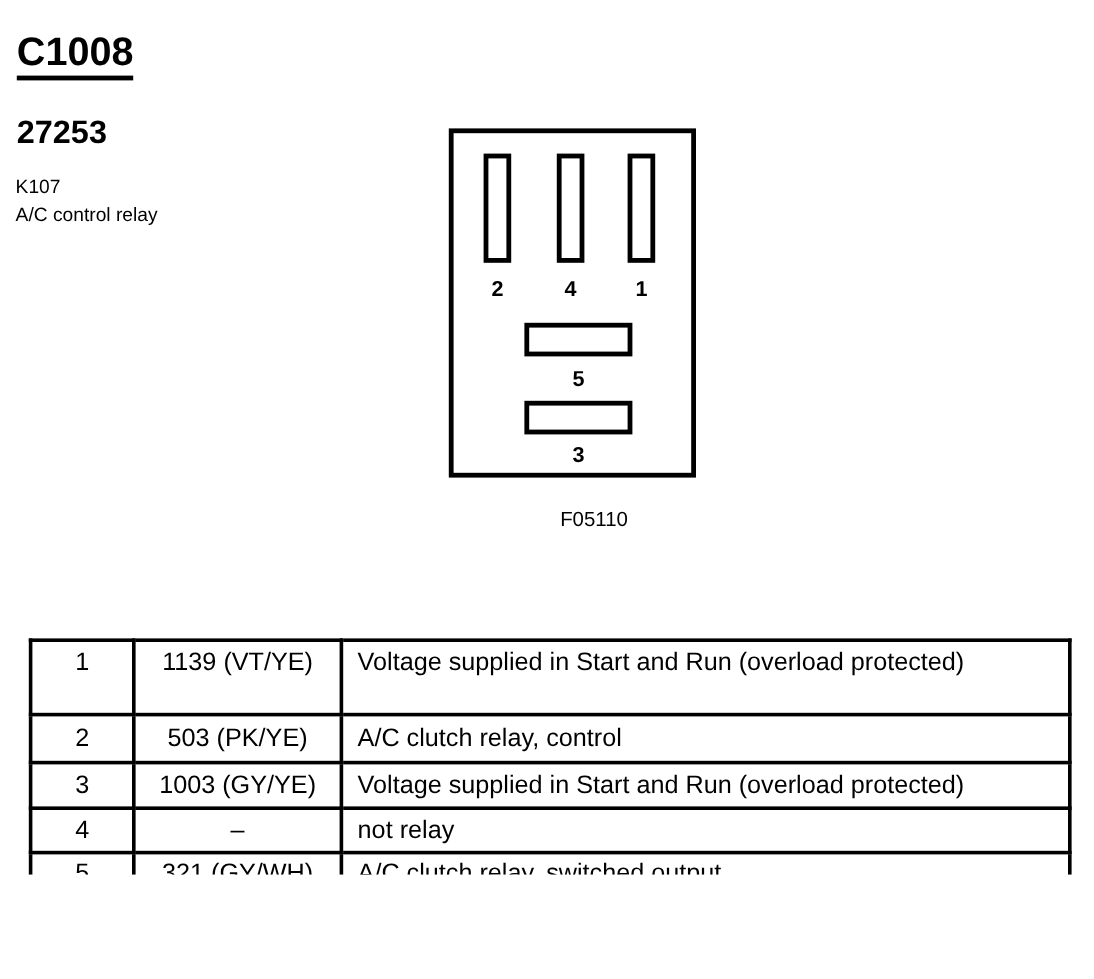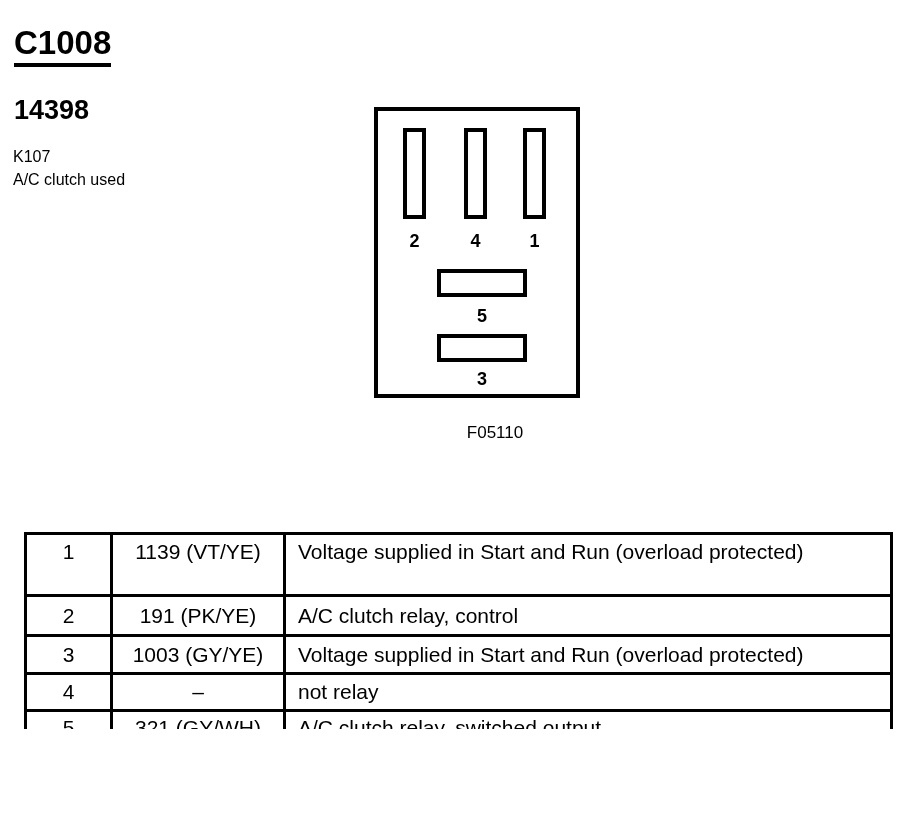--- a/index.html
+++ b/index.html
@@ -121,23 +121,23 @@
   td.col-pin, td.col-circuit { text-align: center; vertical-align: middle; }
   td.col-fn { text-align: left; vertical-align: middle; padding-left: 12px; padding-right: 6px; }
   tr.row-tall td { vertical-align: top; padding-top: 5px; }
 </style>
 </head>
 <body>
 
 <div class="page">
 
   <div class="connector-id">C1008</div>
-  <div class="part-number">14398</div>
+  <div class="part-number">27253</div>
   <div class="component-code">K107</div>
-  <div class="component-name">A/C clutch used</div>
+  <div class="component-name">A/C control relay</div>
 
   <div class="connector-box">
     <div class="slot slot-v slot-2"></div>
     <div class="slot slot-v slot-4"></div>
     <div class="slot slot-v slot-1"></div>
     <div class="pin-label pin-label-2">2</div>
     <div class="pin-label pin-label-4">4</div>
     <div class="pin-label pin-label-1">1</div>
     <div class="slot slot-h slot-5"></div>
     <div class="pin-label pin-label-5">5</div>
@@ -154,21 +154,21 @@
         <col style="width:607px">
       </colgroup>
       <tbody>
       <tr style="height:62px" class="row-tall">
         <td class="col-pin">1</td>
         <td class="col-circuit">1139 (VT/YE)</td>
         <td class="col-fn">Voltage supplied in Start and Run (overload protected)</td>
       </tr>
       <tr style="height:40px">
         <td class="col-pin">2</td>
-        <td class="col-circuit">191 (PK/YE)</td>
+        <td class="col-circuit">503 (PK/YE)</td>
         <td class="col-fn">A/C clutch relay, control</td>
       </tr>
       <tr style="height:38px">
         <td class="col-pin">3</td>
         <td class="col-circuit">1003 (GY/YE)</td>
         <td class="col-fn">Voltage supplied in Start and Run (overload protected)</td>
       </tr>
       <tr style="height:37px">
         <td class="col-pin">4</td>
         <td class="col-circuit">–</td>

